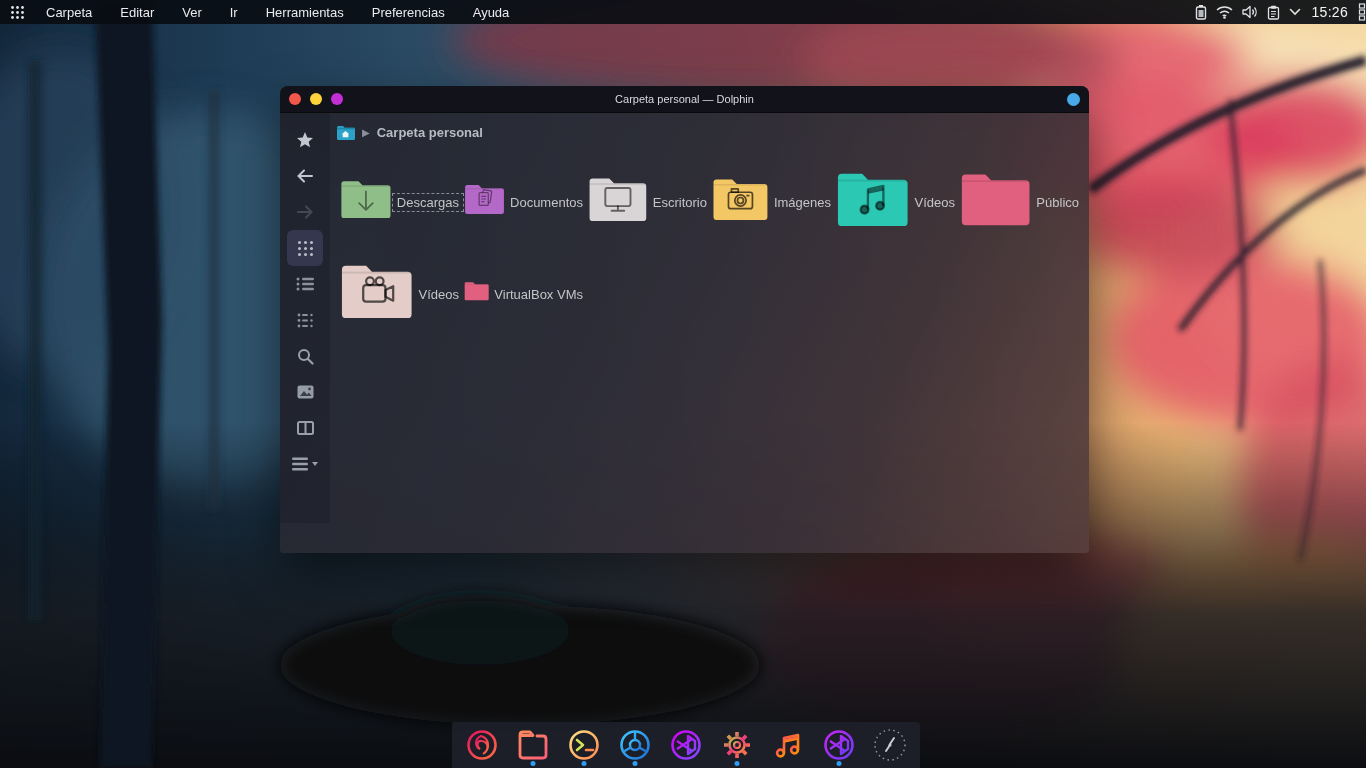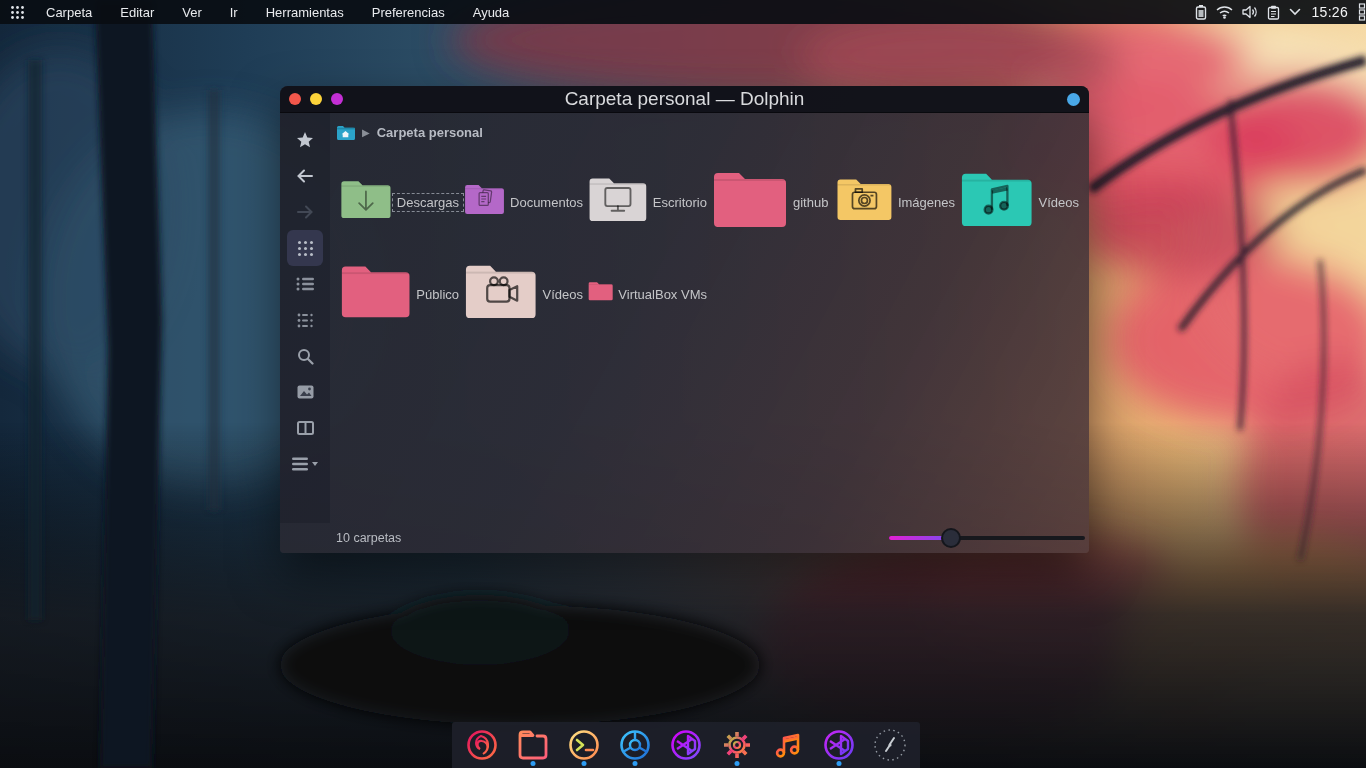--- a/index.html
+++ b/index.html
@@ -18,21 +18,21 @@
   .clock-text { font-size:14px; color:#f2f3f5; letter-spacing:.3px; }
 
   
   .window { position:absolute; left:280px; top:86px; width:809px; height:467px; z-index:20;
             border-radius:8px 8px 4px 4px; box-shadow:0 20px 48px rgba(0,0,0,.5); overflow:hidden;
             background:linear-gradient(118deg, rgba(37,40,50,.97) 0%, rgba(43,43,53,.96) 42%, rgba(58,48,55,.94) 72%, rgba(86,62,61,.90) 100%); }
   .titlebar { height:27px; background:rgba(17,18,26,.98); display:flex; align-items:center; padding:0 9px;
               border-bottom:1px solid rgba(0,0,0,.45); position:relative; }
   .tl-group { display:flex; gap:9px; }
   .tl-dot { width:12px; height:12px; border-radius:50%; background:var(--c,#888); }
-  .win-title { position:absolute; left:0; right:0; text-align:center; font-size:19px; color:#d9dadd; pointer-events:none; }
+  .win-title { position:absolute; left:0; right:0; text-align:center; font-size:11px; color:#d9dadd; pointer-events:none; }
   .win-indicator { margin-left:auto; width:13px; height:13px; border-radius:50%; background:var(--c,#49a8e8); }
 
   .win-body { position:relative; height:calc(100% - 27px); }
   .sidebar { position:absolute; left:0; top:0; bottom:30px; width:50px; background:rgba(17,21,31,.28);
              display:flex; flex-direction:column; align-items:center; padding-top:9px; }
   .side-btn { width:36px; height:36px; display:flex; align-items:center; justify-content:center; border-radius:6px; }
   .side-btn.active { background:#34374e; }
   .side-btn.disabled { opacity:.45; }
 
   .toolbar { position:absolute; left:56px; top:4px; height:30px; display:flex; align-items:center; gap:7px; }
@@ -337,27 +337,20 @@
             <path d="M2,53 L2,7 Q2,3 6,3 L27,3 L33,9 L70,9 Q74,9 74,13 L74,53 Q74,57 70,57 L6,57 Q2,57 2,53 Z" fill="var(--fc)"></path>
             <rect x="2" y="9" width="72" height="2" fill="rgba(0,0,0,.10)"></rect>
             <g fill="none" stroke="rgba(0,0,0,.55)" stroke-width="2.4" stroke-linecap="round">
               <rect x="22" y="15" width="32" height="23" rx="2.5"></rect>
               <path d="M38,38 V44 M30,44 H46"></path>
             </g>
           </svg>
           <span class="flabel">Escritorio</span>
         </div>
 
-        <div class="folder-cell" style="--fc: #e2607f;">
-          <svg class="ficon" width="76" height="58" viewBox="0 0 76 58">
-            <path d="M2,53 L2,7 Q2,3 6,3 L27,3 L33,9 L70,9 Q74,9 74,13 L74,53 Q74,57 70,57 L6,57 Q2,57 2,53 Z" fill="var(--fc)"></path>
-            <rect x="2" y="9" width="72" height="2" fill="rgba(0,0,0,.10)"></rect>
-          </svg>
-          <span class="flabel">github</span>
-        </div>
 
         <div class="folder-cell" style="--fc: #f4c765;">
           <svg class="ficon" width="76" height="58" viewBox="0 0 76 58">
             <path d="M2,53 L2,7 Q2,3 6,3 L27,3 L33,9 L70,9 Q74,9 74,13 L74,53 Q74,57 70,57 L6,57 Q2,57 2,53 Z" fill="var(--fc)"></path>
             <rect x="2" y="9" width="72" height="2" fill="rgba(0,0,0,.10)"></rect>
             <g fill="none" stroke="rgba(0,0,0,.65)" stroke-width="2.3" stroke-linejoin="round">
               <rect x="22" y="20" width="32" height="22" rx="3"></rect>
               <rect x="26" y="15.5" width="9" height="4.5"></rect>
               <circle cx="38" cy="31" r="7.5"></circle>
               <circle cx="38" cy="31" r="4"></circle>
@@ -406,29 +399,20 @@
 
         <div class="folder-cell" style="--fc: #e2607f;">
           <svg class="ficon" width="76" height="58" viewBox="0 0 76 58">
             <path d="M2,53 L2,7 Q2,3 6,3 L27,3 L33,9 L70,9 Q74,9 74,13 L74,53 Q74,57 70,57 L6,57 Q2,57 2,53 Z" fill="var(--fc)"></path>
             <rect x="2" y="9" width="72" height="2" fill="rgba(0,0,0,.10)"></rect>
           </svg>
           <span class="flabel">VirtualBox VMs</span>
         </div>
       </div>
 
-      <div class="statusbar">
-        <span class="status-text">10 carpetas</span>
-        <div class="zoom-slider" style="--zf: #e320d3;">
-          <div class="z-track">
-            <div class="z-fill"></div>
-            <div class="z-knob"></div>
-          </div>
-        </div>
-      </div>
     </div>
   </div>
 
   <div class="dock">
 
     <div class="dock-item">
       <svg width="36" height="36" viewBox="-18 -18 36 36">
         <defs>
             <linearGradient id="gfx" x1="0" y1="0" x2="1" y2="1">
               <stop offset="0" stop-color="#e4125f"></stop>

